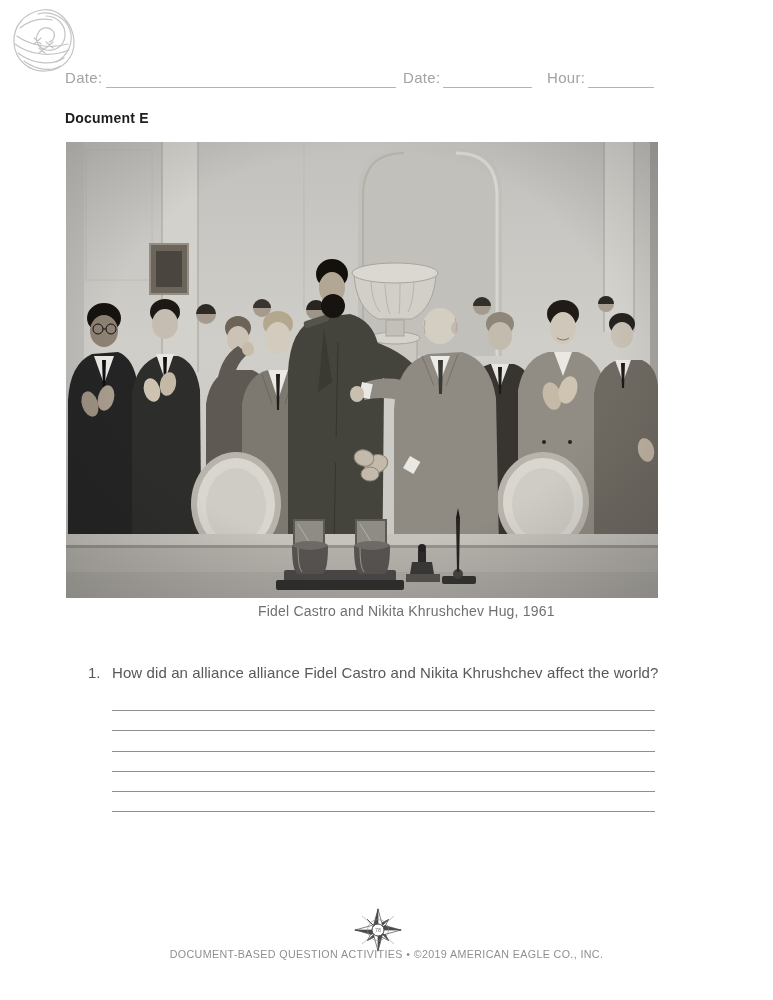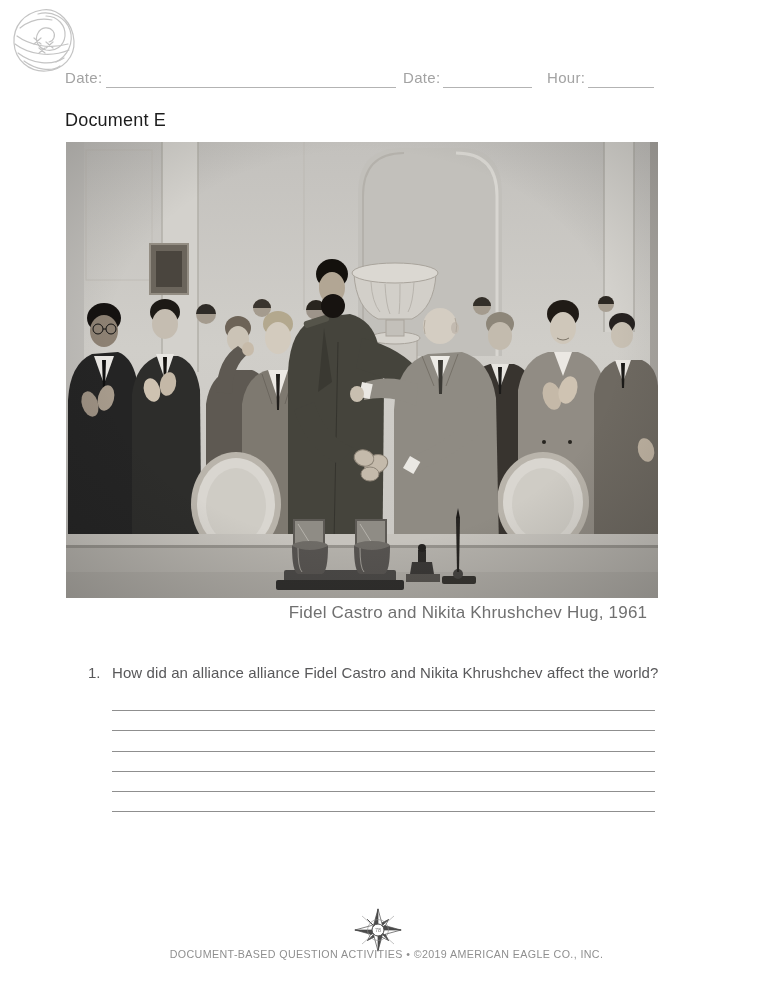--- a/index.html
+++ b/index.html
@@ -6,25 +6,25 @@
   body{
     width:773px;height:1000px;background:#ffffff;position:relative;overflow:hidden;
     font-family:"Liberation Sans",sans-serif;
     -webkit-font-smoothing:antialiased;
   }
   .abs{position:absolute}
   
   .field-label{font-size:15px;color:var(--label_gray,#a3a3a3);letter-spacing:.3px}
   .blank-line{border-bottom:1.2px solid #b3b3b3;height:0}
   
-  .doc-title{font-size:18px;font-weight:400;color:var(--title_dark,#1d1d1d);letter-spacing:.2px}
+  .doc-title{font-size:14px;font-weight:700;color:var(--title_dark,#1d1d1d);letter-spacing:.2px}
   
   .photo-wrap{left:66px;top:142px;width:592px;height:456px;background:#c9c7c3}
   .photo-wrap svg{display:block}
-  .caption{left:268px;top:603px;width:400px;text-align:center;font-size:17px;color:var(--caption_gray,#707070);letter-spacing:.2px}
+  .caption{left:258px;top:603px;width:400px;text-align:left;font-size:14px;color:var(--caption_gray,#707070);letter-spacing:.2px}
   
   .q-number{left:88px;top:664px;font-size:15px;color:var(--question_gray,#58585a)}
   .q-text{left:112px;top:664px;width:560px;font-size:15px;color:var(--question_gray,#58585a);letter-spacing:.1px}
   .answer-lines{left:112px;top:691px;width:543px}
   .answer-line{height:19.2px;border-bottom:1px solid var(--line_gray,#8f8f8f)}
   
   .imprint{left:0;top:948px;width:773px;text-align:center;font-size:11.5px;color:var(--footer_gray,#8f8f8f);
            letter-spacing:.4px;transform:scaleX(.93);transform-origin:50% 50%}
   .logo{left:8px;top:6px}
   .compass{left:354px;top:908px}

